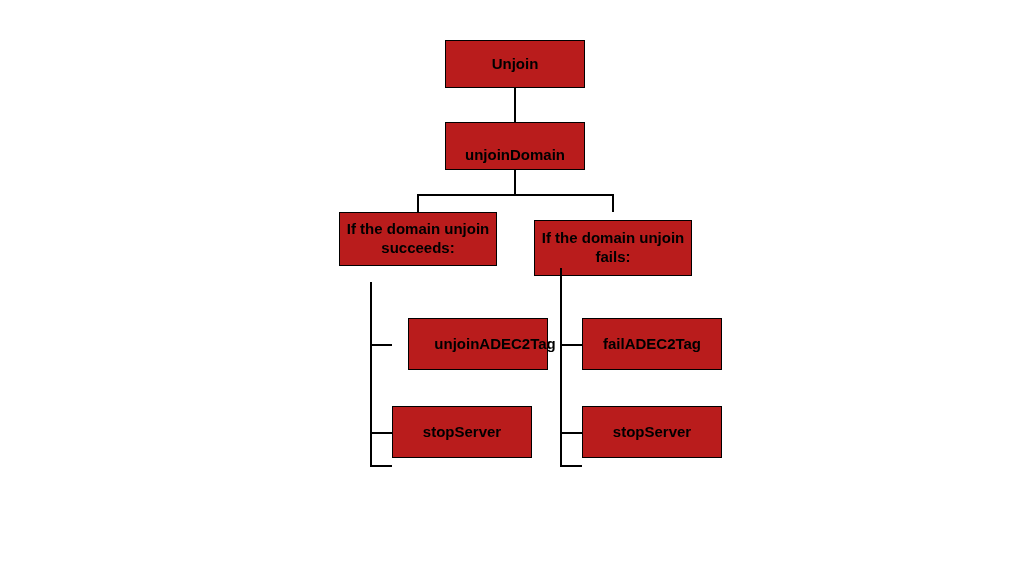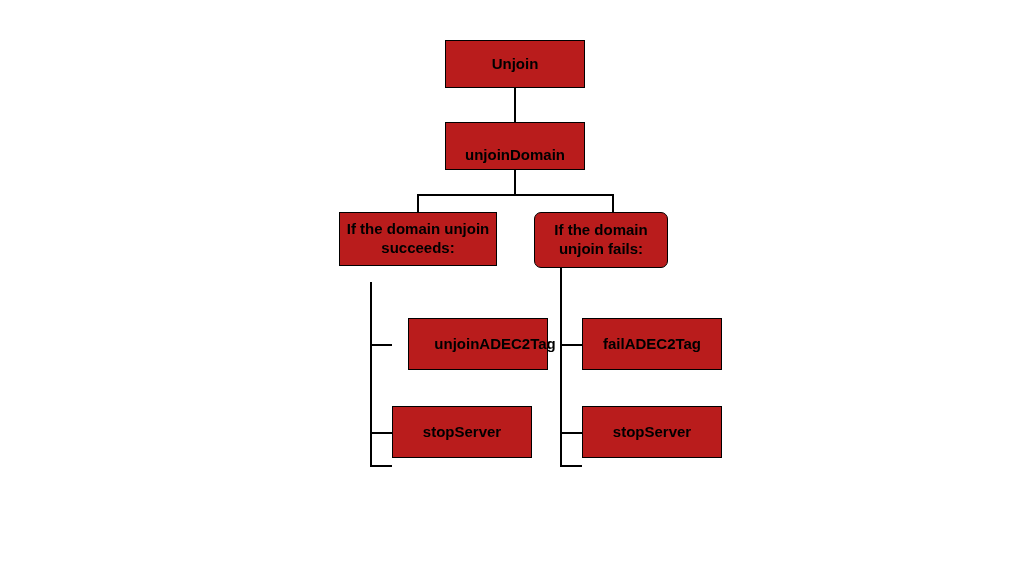--- a/index.html
+++ b/index.html
@@ -46,21 +46,21 @@
 <div class="connector" style="left:417px; top:194px; width:196px; height:1.5px;"></div>
 
 <div class="connector" style="left:417px; top:194px; width:1.5px; height:18px;"></div>
 
 <div class="connector" style="left:612px; top:194px; width:1.5px; height:18px;"></div>
 
 <div class="node" style="left:339px; top:212px; width:158px; height:54px;">
   <span>If the domain unjoin succeeds:</span>
 </div>
 
-<div class="node" style="left:534px; top:212px; width:134px; height:56px;border-radius:7px;">
+<div class="node" style="left:534px; top:220px; width:158px; height:56px;">
   <span>If the domain unjoin fails:</span>
 </div>
 
 <div class="connector" style="left:370px; top:282px; width:1.5px; height:184px;"></div>
 
 <div class="connector" style="left:370px; top:344px; width:22px; height:1.5px;"></div>
 
 <div class="connector" style="left:370px; top:432px; width:22px; height:1.5px;"></div>
 
 <div class="connector" style="left:370px; top:465px; width:22px; height:1.5px;"></div>

